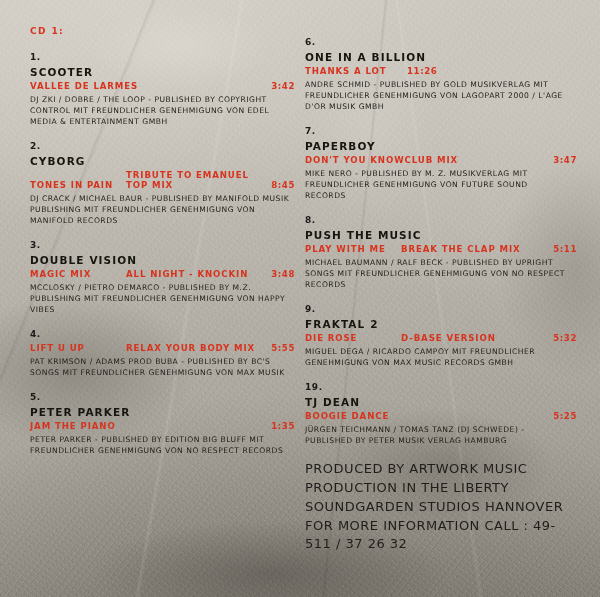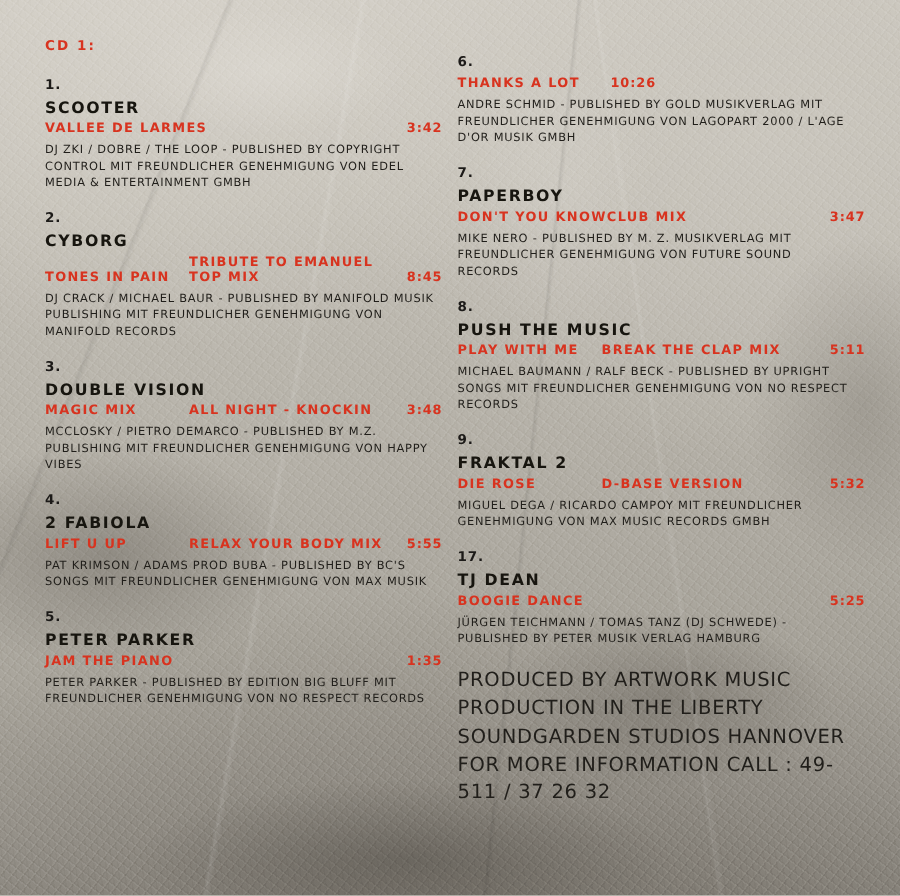--- a/index.html
+++ b/index.html
@@ -185,21 +185,20 @@
         <div class="titlerow">
           <span class="title">MAGIC MIX</span>
           <span class="mix">ALL NIGHT - KNOCKIN</span>
           <span class="time">3:48</span>
         </div>
         <div class="credit">MCCLOSKY / PIETRO DEMARCO - PUBLISHED BY M.Z. PUBLISHING MIT FREUNDLICHER GENEHMIGUNG VON HAPPY VIBES</div>
       </div>
 
       <div class="track">
         <div class="tnum">4.</div>
-        <div class="artist">2 FABIOLA</div>
         <div class="titlerow">
           <span class="title">LIFT U UP</span>
           <span class="mix">RELAX YOUR BODY MIX</span>
           <span class="time">5:55</span>
         </div>
         <div class="credit">PAT KRIMSON / ADAMS PROD BUBA - PUBLISHED BY BC'S SONGS MIT FREUNDLICHER GENEHMIGUNG VON MAX MUSIK</div>
       </div>
 
       <div class="track">
         <div class="tnum">5.</div>
@@ -211,23 +210,24 @@
         </div>
         <div class="credit">PETER PARKER - PUBLISHED BY EDITION BIG BLUFF MIT FREUNDLICHER GENEHMIGUNG VON NO RESPECT RECORDS</div>
       </div>
     </div>
 
     <div class="col col-right">
       <div class="spacer-head"></div>
 
       <div class="track">
         <div class="tnum">6.</div>
+        <div class="artist">ONE IN A BILLION</div>
         <div class="titlerow">
           <span class="title">THANKS A LOT</span>
-          <span class="time">10:26</span>
+          <span class="time">11:26</span>
         </div>
         <div class="credit">ANDRE SCHMID - PUBLISHED BY GOLD MUSIKVERLAG MIT FREUNDLICHER GENEHMIGUNG VON LAGOPART 2000 / L'AGE D'OR MUSIK GMBH</div>
       </div>
 
       <div class="track">
         <div class="tnum">7.</div>
         <div class="artist">PAPERBOY</div>
         <div class="titlerow">
           <span class="title">DON'T YOU KNOW</span>
           <span class="mix">CLUB MIX</span>
@@ -252,21 +252,21 @@
         <div class="artist">FRAKTAL 2</div>
         <div class="titlerow">
           <span class="title">DIE ROSE</span>
           <span class="mix">D-BASE VERSION</span>
           <span class="time">5:32</span>
         </div>
         <div class="credit">MIGUEL DEGA / RICARDO CAMPOY MIT FREUNDLICHER GENEHMIGUNG VON MAX MUSIC RECORDS GMBH</div>
       </div>
 
       <div class="track">
-        <div class="tnum">17.</div>
+        <div class="tnum">19.</div>
         <div class="artist">TJ DEAN</div>
         <div class="titlerow">
           <span class="title">BOOGIE DANCE</span>
           <span class="mix"></span>
           <span class="time">5:25</span>
         </div>
         <div class="credit">JÜRGEN TEICHMANN / TOMAS TANZ (DJ SCHWEDE) - PUBLISHED BY PETER MUSIK VERLAG HAMBURG</div>
       </div>
 
       <div class="footer">PRODUCED BY ARTWORK MUSIC PRODUCTION IN THE LIBERTY SOUNDGARDEN STUDIOS HANNOVER FOR MORE INFORMATION CALL : 49-511 / 37 26 32</div>

